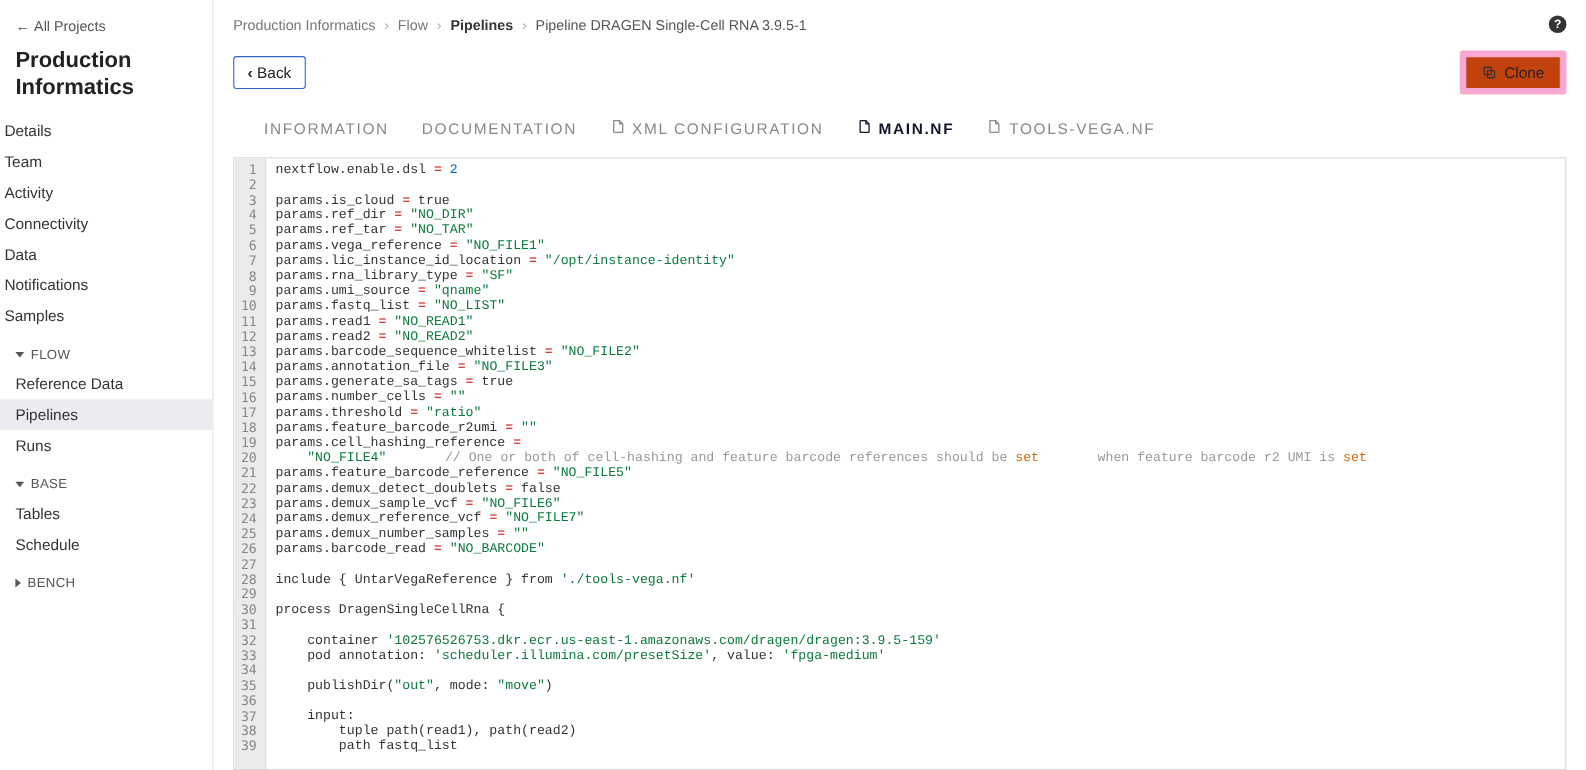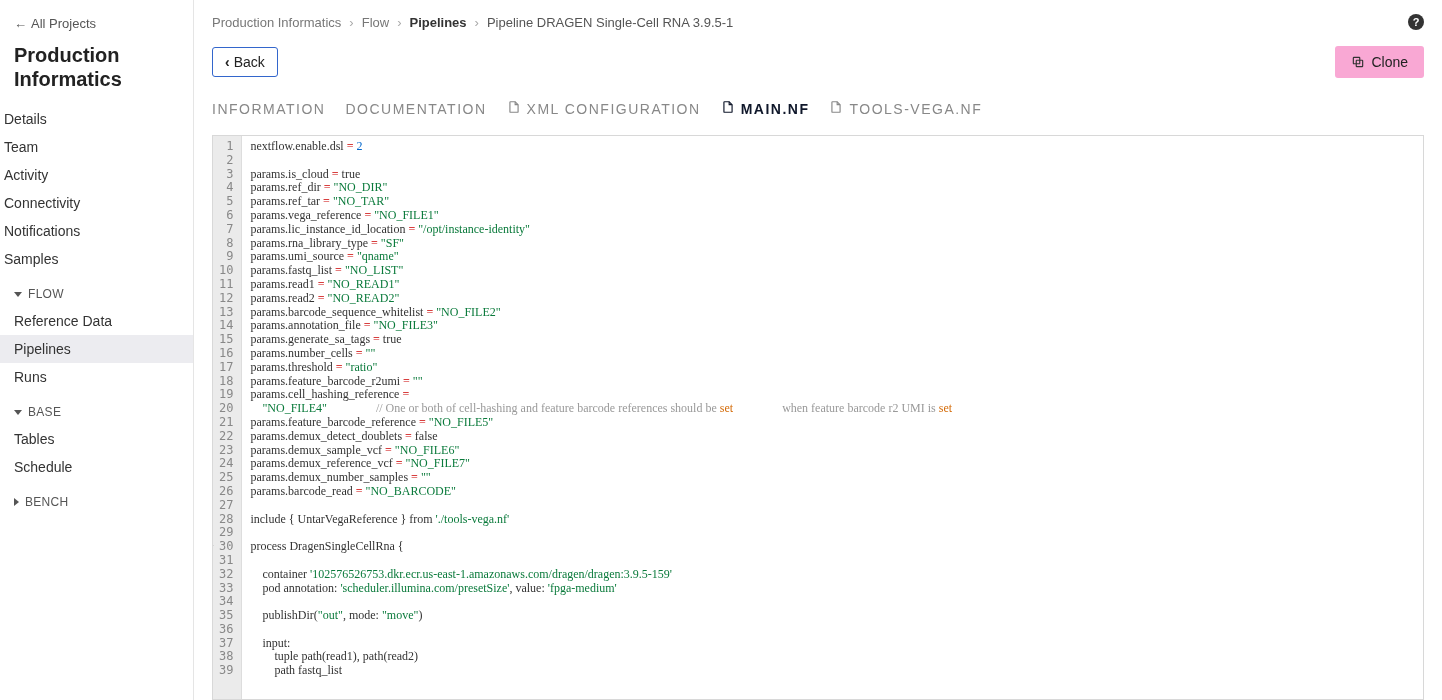--- a/index.html
+++ b/index.html
@@ -17,31 +17,31 @@
 .nav-item.active { background: #ececf0; }
 .main { flex: 1; padding: 14px 18px 0 18px; overflow: hidden; display:flex; flex-direction:column; }
 .topline { display: flex; justify-content: space-between; align-items: center; }
 .breadcrumbs { color: #777; font-size: 13px; display:flex; align-items:center; gap:8px; flex-wrap:wrap;}
 .breadcrumbs .sep { color: #aaa; }
 .breadcrumbs .cur { color: #555; }
 .help-icon { width:16px; height:16px; border-radius:50%; background:#333; color:#fff; display:flex; align-items:center; justify-content:center; font-size:11px; font-weight:bold; cursor:pointer;}
 .row2 { display:flex; justify-content:space-between; align-items:center; margin-top:16px;}
 .back-btn { border:1px solid #3366cc; color:#222; background:#fff; padding:6px 12px; border-radius:3px; font-size:14px; cursor:pointer; display:flex; align-items:center;}
 .back-btn .chev { margin-right:4px; font-weight:bold; color:#222;}
-.clone-btn { border:2px solid #f9a8d4; color:#222; background:#f9a8d4; padding:6px 14px; border-radius:3px; font-size:14px; cursor:pointer; display:flex; align-items:center; gap:6px;}
-.tabs { display:flex; gap:20px; margin-top:18px; border-bottom:none; }
+.clone-btn { border:6px solid #f9a8d4; color:#222; background:#c2410c; padding:6px 14px; border-radius:3px; font-size:14px; cursor:pointer; display:flex; align-items:center; gap:6px;}
+.tabs { display:flex; gap:30px; margin-top:18px; border-bottom:none;margin-left:28px; }
 .tab { color:#888; font-size:14px; letter-spacing:1.5px; padding:4px 0; cursor:pointer; display:flex; align-items:center; gap:6px;}
 .tab.active { color:#0f172a; font-weight:600; }
 .tab svg { width:14px; height:14px; }
 .editor-wrap { margin-top:14px; border:1px solid #d8d8d8; background:#fff; flex:1; overflow:hidden; display:flex; }
 .gutter { background:#ebebeb; color:#888; text-align:right; padding:4px 8px 4px 6px; font-family: 'SFMono-Regular', Menlo, Consolas, monospace; font-size:12px; line-height:1.15; user-select:none; border-right:1px solid #ddd;}
 .gutter .ln { height:13.8px; }
 .gutter .fold { position:relative; }
 .gutter .fold::after { content:'▾'; position:absolute; left:-10px; color:#888; font-size:9px; top:1px;}
-.code { padding:4px 8px; font-family: Liberation Serif, serif; font-size:12px; line-height:1.15; white-space:pre; color:#333; overflow:auto; flex:1;}
+.code { padding:4px 8px; font-family: Liberation Mono, monospace; font-size:12px; line-height:1.15; white-space:pre; color:#333; overflow:auto; flex:1;}
 .tk-op { color:#c00; }
 .tk-num { color:#0066cc; }
 .tk-str { color:#0a7a3b; }
 .tk-kw2 { color:#d46b08; }
 .tk-cmt { color:#999;margin-left:46px; }
 .tk-id { color:#333; }
 .icon-file { width:13px; height:13px; display:inline-block;}
 .icon-tag { width:14px; height:14px; display:inline-block;}
 .icon-copy { width:14px; height:14px; display:inline-block;}
 </style>
@@ -53,20 +53,21 @@
     <div class="back-link">
       <span class="arr">←</span>
       <span>All Projects</span>
     </div>
     <div class="project-title">Production Informatics</div>
     <div id="nav-primary">
         <div class="nav-item">Details</div>
         <div class="nav-item">Team</div>
         <div class="nav-item">Activity</div>
         <div class="nav-item">Connectivity</div>
+        <div class="nav-item">Data</div>
         <div class="nav-item">Notifications</div>
         <div class="nav-item">Samples</div>
       </div>
     <div id="nav-groups">
         <div class="nav-group-label">
           <span class="caret"></span>
           <span>FLOW</span>
         </div>
         <div class="nav-item indent">Reference Data</div>
         <div class="nav-item indent active">Pipelines</div>

